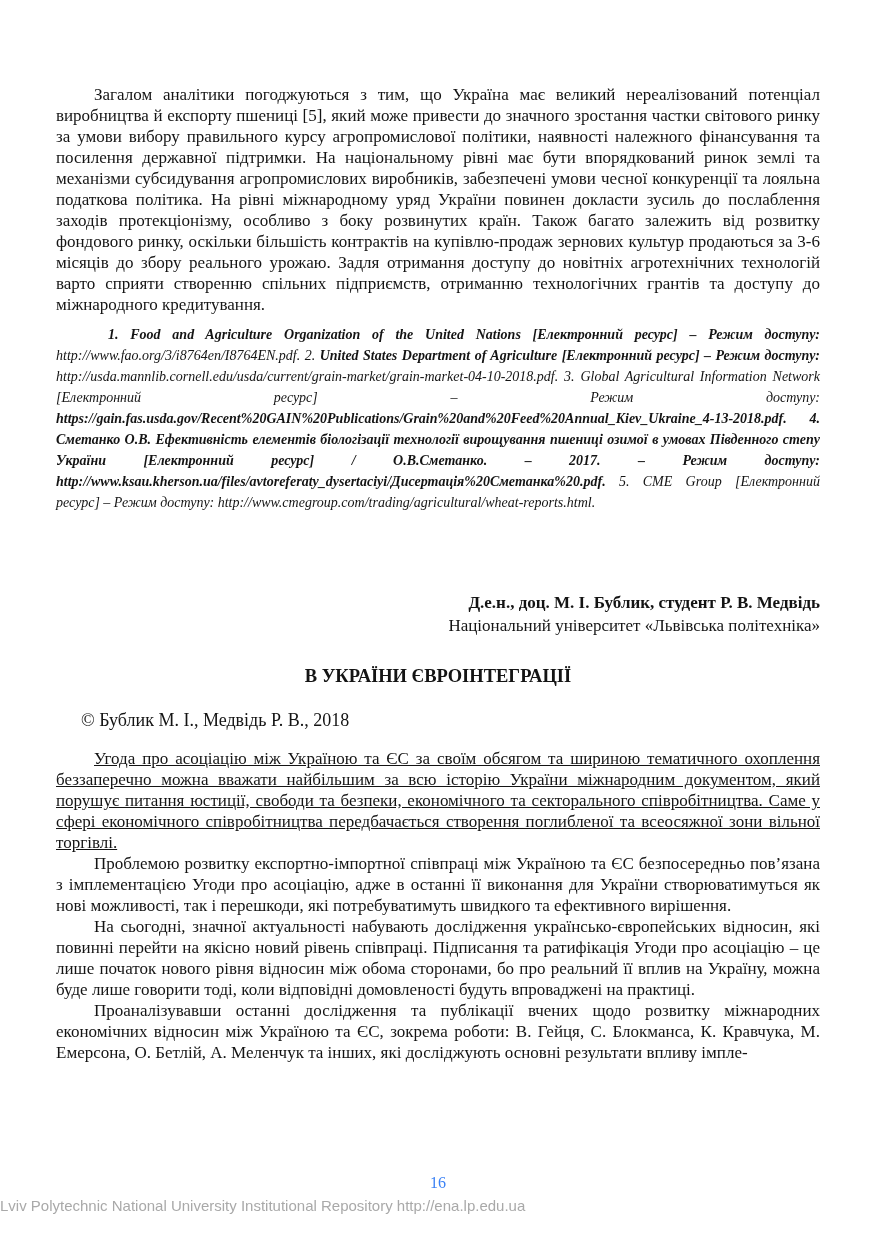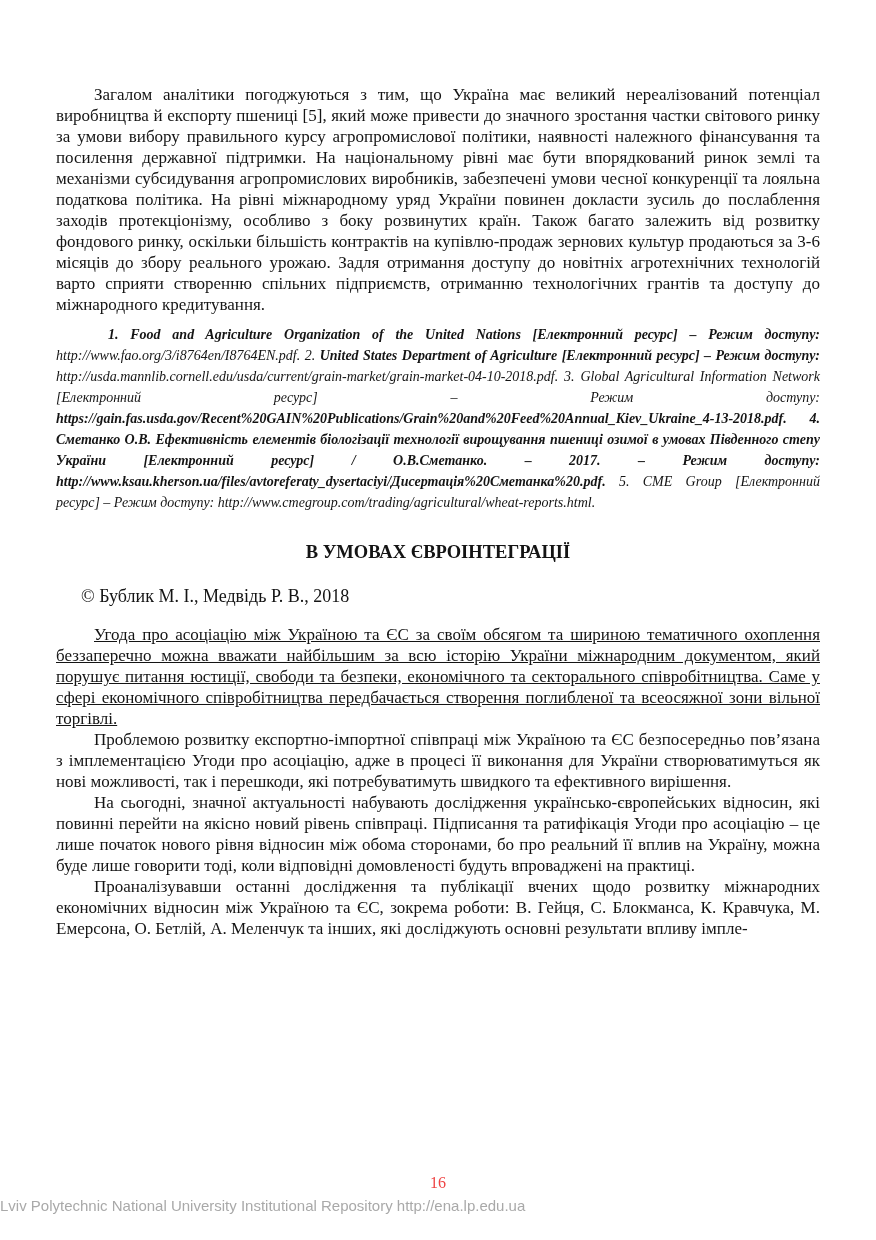--- a/index.html
+++ b/index.html
@@ -58,21 +58,21 @@
     padding-left: 25px;
   }
   .first-body { margin-top: 17px; text-decoration: underline; }
   .page-number {
     position: absolute;
     top: 1174px;
     left: 0;
     width: 876px;
     text-align: center;
     font-size: 16px;
-    color: #ef4444;
+    color: #3b82f6;
   }
   .repo-footer {
     position: absolute;
     top: 1197px;
     left: 0;
     width: 876px;
     text-align: left;
     font-family: "Liberation Sans", "DejaVu Sans", sans-serif;
     font-size: 15px;
     color: #a9a9a9;
@@ -81,30 +81,34 @@
 </head>
 <body>
 
 <div class="page">
   <div class="content">
 
     <p class="body-text">Загалом аналітики погоджуються з тим, що Україна має великий нереалізований потенціал виробництва й експорту пшениці [5], який може привести до значного зростання частки світового ринку за умови вибору правильного курсу агропромислової політики, наявності належного фінансування та посилення державної підтримки. На національному рівні має бути впорядкований ринок землі та механізми субсидування агропромислових виробників, забезпечені умови чесної конкуренції та лояльна податкова політика. На рівні міжнародному уряд України повинен докласти зусиль до послаблення заходів протекціонізму, особливо з боку розвинутих країн. Також багато залежить від розвитку фондового ринку, оскільки більшість контрактів на купівлю-продаж зернових культур продаються за 3-6 місяців до збору реального урожаю. Задля отримання доступу до новітніх агротехнічних технологій варто сприяти створенню спільних підприємств, отриманню технологічних грантів та доступу до міжнародного кредитування.</p>
 
     <p class="references"><span class="b">1. Food and Agriculture Organization of the United Nations [Електронний ресурс] – Режим доступу: </span><span>http://www.fao.org/3/i8764en/I8764EN.pdf. 2. </span><span class="b">United States Department of Agriculture [Електронний ресурс] – Режим доступу: </span><span>http://usda.mannlib.cornell.edu/usda/current/grain-market/grain-market-04-10-2018.pdf. 3. Global Agricultural Information Network [Електронний ресурс] – Режим доступу: </span><span class="b">https://gain.fas.usda.gov/Recent%20GAIN%20Publications/Grain%20and%20Feed%20Annual_Kiev_Ukraine_4-13-2018.pdf. 4. Сметанко О.В. Ефективність елементів біологізації технології вирощування пшениці озимої в умовах Південного степу України [Електронний ресурс] / О.В.Сметанко. – 2017. – Режим доступу: http://www.ksau.kherson.ua/files/avtoreferaty_dysertaciyi/Дисертація%20Сметанка%20.pdf. </span><span>5. CME Group [Електронний ресурс] – Режим доступу: http://www.cmegroup.com/trading/agricultural/wheat-reports.html.</span></p>
 
+    <div class="byline">
+      <div class="authors">Д.е.н., доц. М. І. Бублик, студент Р. В. Медвідь</div>
+      <div class="affiliation">Національний університет «Львівська політехніка»</div>
+    </div>
 
     <div class="article-title">
-      <div>В УМОВАХ ЄВРОІНТЕГРАЦІЇ</div>
+      <div>В УКРАЇНИ ЄВРОІНТЕГРАЦІЇ</div>
     </div>
 
     <p class="copyright">© Бублик М. І., Медвідь Р. В., 2018</p>
 
     <p class="body-text first-body">Угода про асоціацію між Україною та ЄС за своїм обсягом та шириною тематичного охоплення беззаперечно можна вважати найбільшим за всю історію України міжнародним документом, який порушує питання юстиції, свободи та безпеки, економічного та секторального співробітництва. Саме у сфері економічного співробітництва передбачається створення поглибленої та всеосяжної зони вільної торгівлі.</p>
 
-    <p class="body-text">Проблемою розвитку експортно-імпортної співпраці між Україною та ЄС безпосередньо пов’язана з імплементацією Угоди про асоціацію,  адже в процесі її виконання для України створюватимуться як нові можливості, так і перешкоди, які потребуватимуть швидкого та ефективного вирішення.</p>
+    <p class="body-text">Проблемою розвитку експортно-імпортної співпраці між Україною та ЄС безпосередньо пов’язана з імплементацією Угоди про асоціацію,  адже в останні її виконання для України створюватимуться як нові можливості, так і перешкоди, які потребуватимуть швидкого та ефективного вирішення.</p>
 
     <p class="body-text">На сьогодні, значної актуальності набувають дослідження українсько-європейських відносин, які повинні перейти на якісно новий рівень співпраці. Підписання та ратифікація Угоди про асоціацію – це лише початок нового рівня відносин між обома сторонами, бо про реальний її вплив на Україну, можна буде лише говорити тоді, коли відповідні домовленості будуть впроваджені на практиці.</p>
 
     <p class="body-text">Проаналізувавши останні дослідження та публікації вчених щодо розвитку міжнародних економічних відносин між Україною та ЄС, зокрема роботи: В. Гейця, С. Блокманса, К. Кравчука, М. Емерсона, О. Бетлій, А. Меленчук та інших, які досліджують основні результати впливу імпле-</p>
 
   </div>
 
   <div class="page-number">16</div>
 
   <div class="repo-footer">Lviv Polytechnic National University Institutional Repository http://ena.lp.edu.ua</div>

